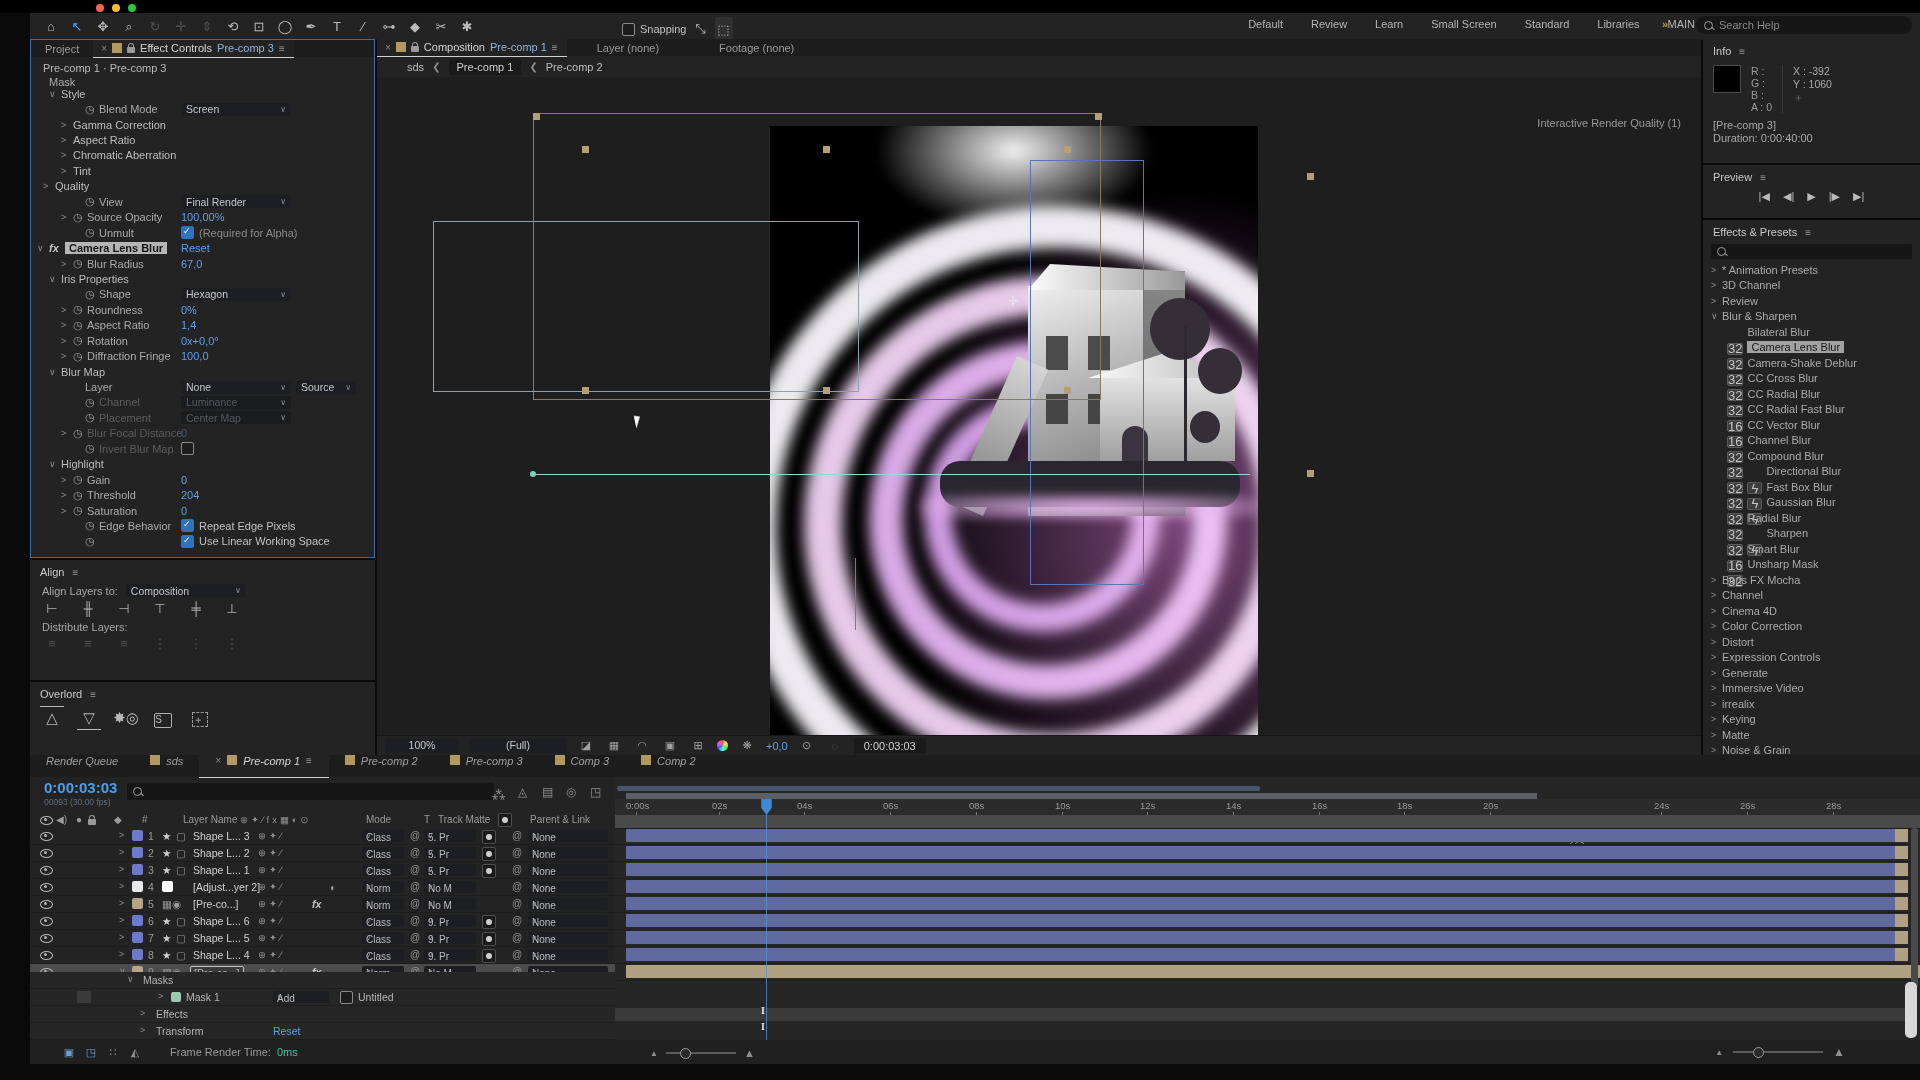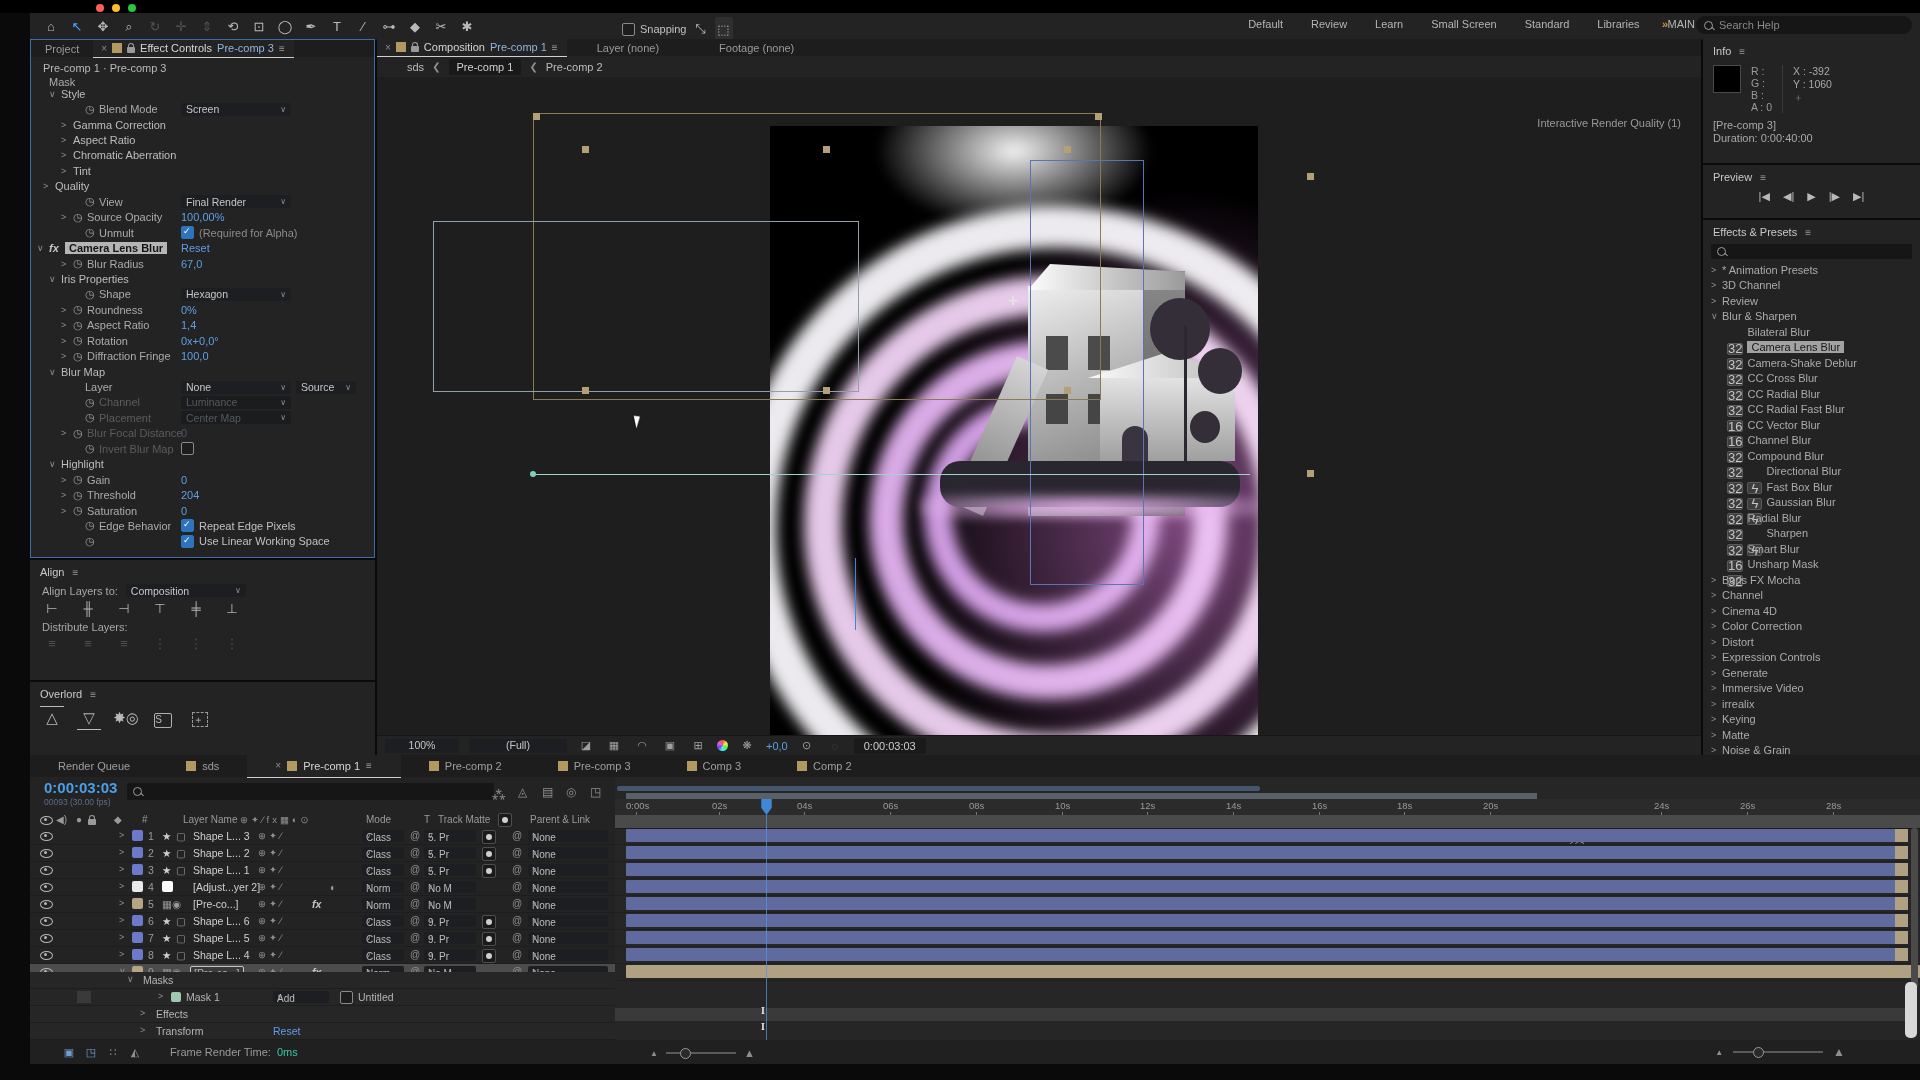--- a/index.html
+++ b/index.html
@@ -110,21 +110,21 @@
   #transport{display:flex;justify-content:center;gap:13px;color:#b9b9b9;font-size:11px;padding-top:3px;}
   #fxppanel{left:1703px;top:220px;width:217px;height:535px;}
   #fxp-search{margin:2px 8px;height:15px;background:#161616;border-radius:2px;display:flex;align-items:center;padding:0 6px;}
   .eprow{height:15.5px;display:flex;align-items:center;color:#ababab;white-space:nowrap;}
   .eprow .tw{width:11px;color:#8f8f8f;font-size:9px;}
   .badge{display:inline-flex;align-items:center;justify-content:center;min-width:13px;height:10px;background:#3d3d3d;border:1px solid #5a5a5a;border-radius:2px;font-size:13px;color:#c5c5c5;margin-right:4px;flex:0 0 auto;margin-top:34px;}
   .eprow .lbl.sel{background:#a2a2a2;color:#161616;padding:0 4px;}
   
   #timeline{left:30px;top:755px;width:1890px;height:285px;background:#232323;}
   #tltabs{height:22px;display:flex;align-items:center;background:#1d1d1d;font-size:11px;}
-  .tltab{display:flex;align-items:center;gap:6px;padding:0 28px;height:22px;color:#9f9f9f;}
+  .tltab{display:flex;align-items:flex-start;gap:6px;padding:0 16px;height:22px;color:#9f9f9f;font-style:italic;}
   .tltab.active{background:#232323;color:#d5d5d5;border-bottom:1px solid #cfcfcf;}
   #tlcontrols{position:absolute;left:0;top:22px;width:585px;height:35px;}
   #tl-timecode{position:absolute;left:14px;top:2px;color:#4a9fe8;font-size:15px;font-weight:bold;}
   #tl-frameinfo{position:absolute;left:14px;top:20px;color:#5f7read;color:#5b6e85;font-size:8.5px;}
   #tl-search{position:absolute;left:97px;top:6px;width:355px;height:17px;background:#161616;border-radius:2px;display:flex;align-items:center;padding:0 6px;}
   .tl-ic{position:absolute;top:8px;color:#8f8f8f;font-size:12px;}
   #tlcolhead{position:absolute;left:0;top:57px;width:585px;height:16px;color:#9a9a9a;font-size:10px;border-bottom:1px solid #1a1a1a;background:#232323;}
   #tlcolhead span{position:absolute;top:2px;}
   #tlrows{position:absolute;left:0;top:73px;width:585px;}
   .lrow{position:relative;height:16px;border-bottom:1px solid #1d1d1d;background:#232323;font-size:10.5px;color:#b5b5b5;}

